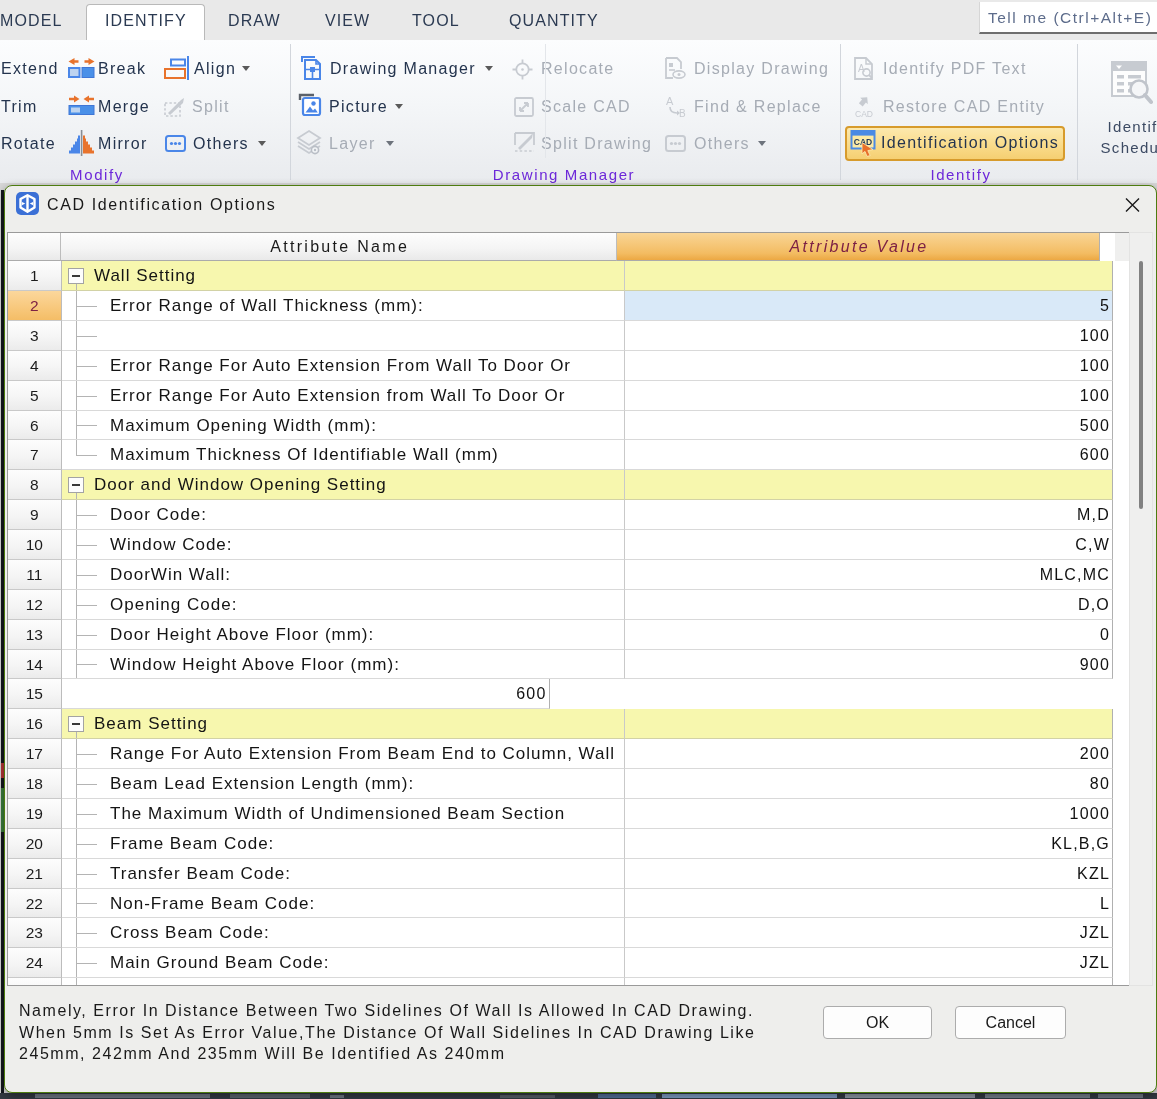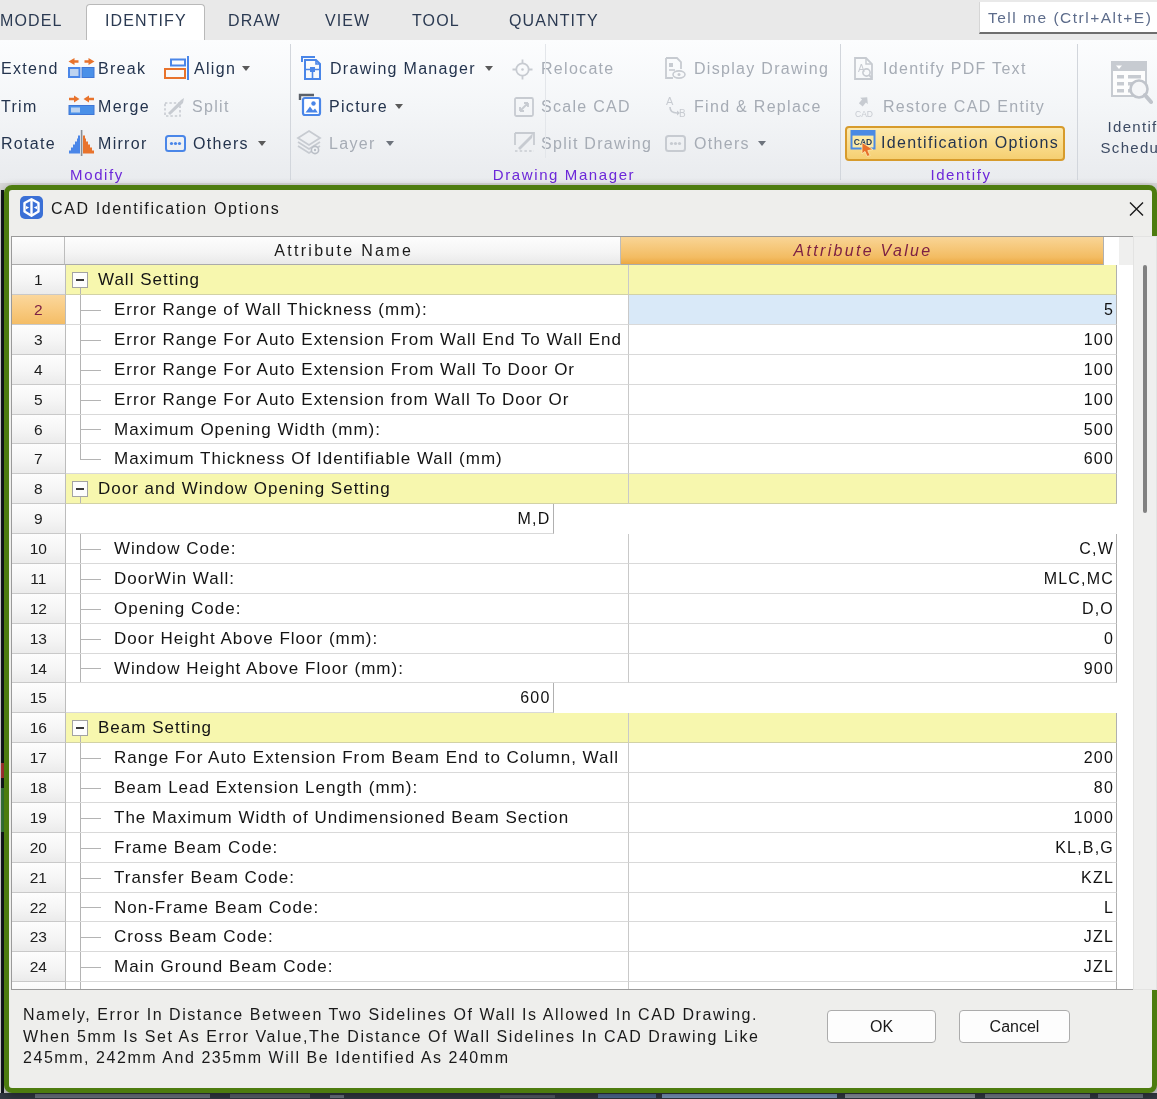--- a/index.html
+++ b/index.html
@@ -17,21 +17,21 @@
 .rdis{color:#a6acb5;}
 .glabel{position:absolute;white-space:nowrap;font-size:15px;letter-spacing:1.6px;color:#6d28d9;transform:translateX(-50%);}
 .darr{position:absolute;width:0;height:0;border-left:4.5px solid transparent;border-right:4.5px solid transparent;border-top:5px solid #5a5a5a;}
 .darrd{border-top-color:#6d737c;}
 #idopt{position:absolute;left:845px;top:126px;width:220px;height:35px;background:linear-gradient(180deg,#fce9ae 0%,#fadd8e 50%,#f5cf72 100%);border:2px solid #d79b2c;border-radius:4px;}
 
 #bgdark{position:absolute;left:0;top:183px;width:1157px;height:916px;background:#d8d8d8;}
 #bgstrip{position:absolute;left:1px;top:190px;width:3px;height:904px;background:#14181e;}
 #bgbottom{position:absolute;left:0;top:1093px;width:1157px;height:6px;background:#333a43;}
 
-#dlg{position:absolute;left:4px;top:185px;width:1153px;height:908px;background:#eeeeec;border:5px solid #4d7c0f;border-radius:8px;box-shadow:0 3px 10px rgba(0,0,0,.4);}
+#dlg{position:absolute;left:4px;top:185px;width:1153px;height:908px;background:#eeeeec;border:1px solid #4d7c0f;border-radius:8px;box-shadow:0 3px 10px rgba(0,0,0,.4);}
 #dlgtitle{position:absolute;left:42px;top:10px;font-size:16px;letter-spacing:1.6px;color:#191919;white-space:nowrap;}
 #closex{position:absolute;left:1120px;top:11px;width:16px;height:17px;}
 
 #grid{position:absolute;left:2px;top:46px;width:1133px;height:754px;background:#fff;border:1px solid #9a9a9a;overflow:hidden;}
 #ghead{display:flex;height:28.2px;}
 .h1{width:53.5px;border-right:1px solid #bcbcbc;border-bottom:1px solid #ababab;background:linear-gradient(180deg,#fdfdfd,#f5f5f5 55%,#e9e9e9);}
 .h2{width:563.5px;border-right:1px solid #bcbcbc;border-bottom:1px solid #ababab;background:linear-gradient(180deg,#fdfdfd,#f5f5f5 55%,#e9e9e9);text-align:center;text-indent:2px;font-size:16px;letter-spacing:2.3px;color:#1a1a1a;line-height:28px;}
 .h3{width:488px;border-right:1px solid #b0b0b0;border-bottom:1px solid #ababab;background:linear-gradient(180deg,#f9d596 0%,#f3bc62 75%,#eca843 100%);text-align:center;text-indent:2px;font-size:16px;letter-spacing:2.3px;color:#7d2144;line-height:28px;font-style:italic;}
 .hfill{width:16px;}
 .hscroll{width:24px;background:#efefee;}
@@ -277,21 +277,20 @@
           <div class="cname">Error Range of Wall Thickness (mm):</div>
         </div>
         <div class="c3 c3sel">5</div>
         <div class="cfill"></div>
       </div>
 <div class="row">
         <div class="c1">3</div>
         <div class="c2">
           <div class="vl" style="top:0;bottom:0"></div>
           <div class="hl"></div>
-          <div class="cname">Error Range For Auto Extension From Wall End To Wall End</div>
         </div>
         <div class="c3">100</div>
         <div class="cfill"></div>
       </div>
 <div class="row">
         <div class="c1">4</div>
         <div class="c2">
           <div class="vl" style="top:0;bottom:0"></div>
           <div class="hl"></div>
           <div class="cname">Error Range For Auto Extension From Wall To Door Or</div>
@@ -336,20 +335,25 @@
             <div class="mh"></div>
           </div>
           <div class="vl" style="top:23px;bottom:0"></div>
           <div class="gname">Door and Window Opening Setting</div>
         </div>
         <div class="c3 grp"></div>
         <div class="cfill"></div>
       </div>
 <div class="row">
         <div class="c1">9</div>
+        <div class="c2">
+          <div class="vl" style="top:0;bottom:0"></div>
+          <div class="hl"></div>
+          <div class="cname">Door Code:</div>
+        </div>
         <div class="c3">M,D</div>
         <div class="cfill"></div>
       </div>
 <div class="row">
         <div class="c1">10</div>
         <div class="c2">
           <div class="vl" style="top:0;bottom:0"></div>
           <div class="hl"></div>
           <div class="cname">Window Code:</div>
         </div>

